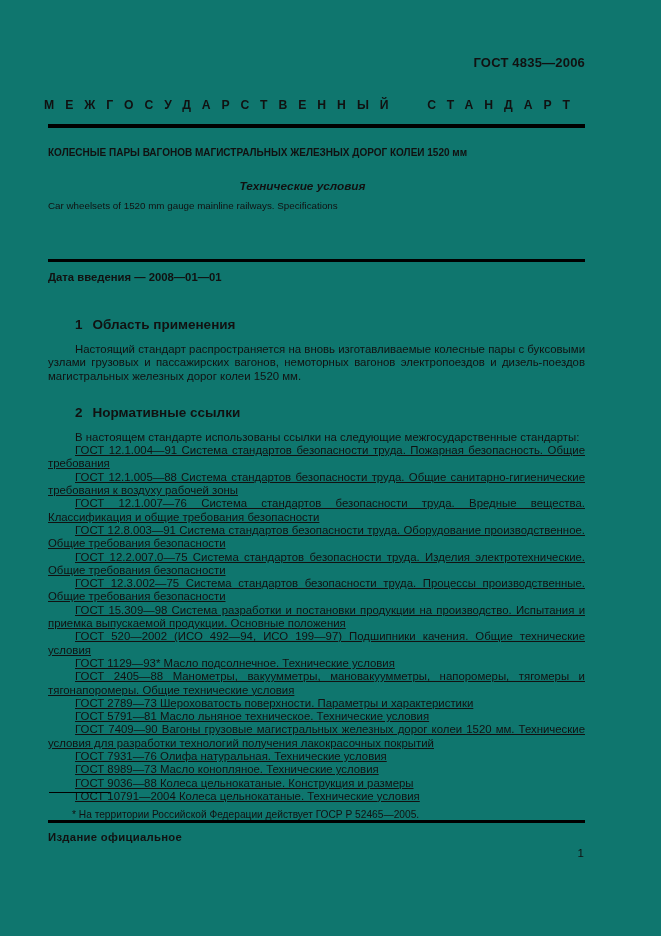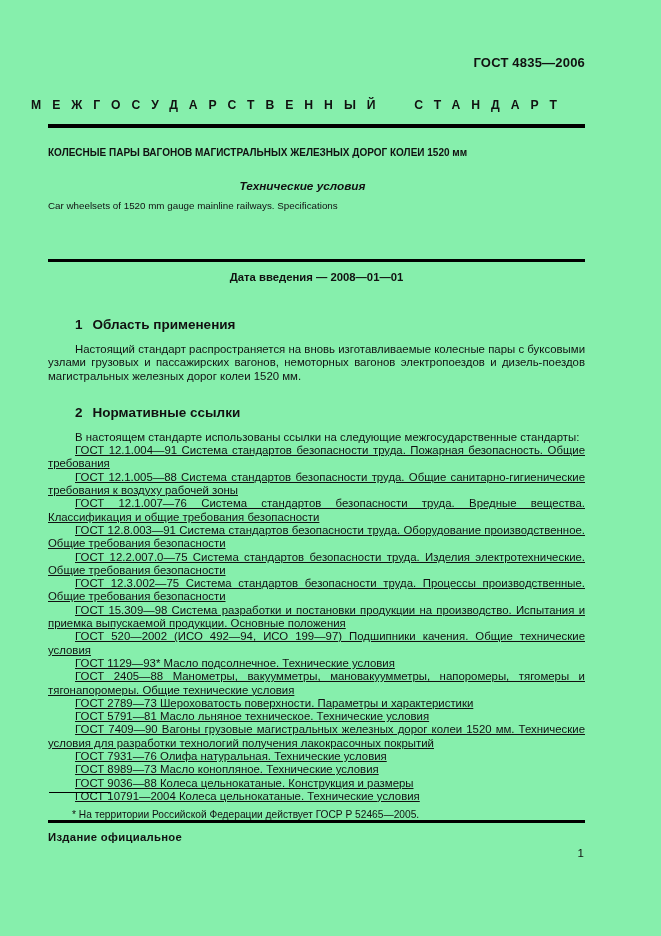--- a/index.html
+++ b/index.html
@@ -4,37 +4,37 @@
 <style>
   html, body {
     margin: 0;
     padding: 0;
     background: #ffffff;
   }
   .page {
     position: relative;
     width: 661px;
     height: 936px;
-    background: #86efac;
+    background: #0f766e;
     font-family: "Liberation Sans", sans-serif;
     color: #111;
     overflow: hidden;
   }
   .doc-number {
     position: absolute;
     top: 55px;
     right: 76px;
     font-size: 13px;
     font-weight: bold;
     letter-spacing: 0.2px;
   }
   .standard-type {
     position: absolute;
     top: 98px;
-    left: 31px;
+    left: 44px;
     width: 537px;
     display: flex;
     justify-content: space-between;
     font-size: 12.2px;
     font-weight: bold;
   }
   .standard-type .word { letter-spacing: 11px; white-space: nowrap; }
   .rule {
     position: absolute;
     left: 48px;
@@ -69,21 +69,21 @@
     left: 48px;
     width: 537px;
     text-align: left;
     font-size: 9.8px;
   }
   .effective-date {
     position: absolute;
     top: 271px;
     left: 48px;
     width: 537px;
-    text-align: center;
+    text-align: left;
     font-size: 11.3px;
     font-weight: bold;
   }
   .content-flow {
     position: absolute;
     top: 315px;
     left: 48px;
     width: 537px;
   }
   .section-heading {

